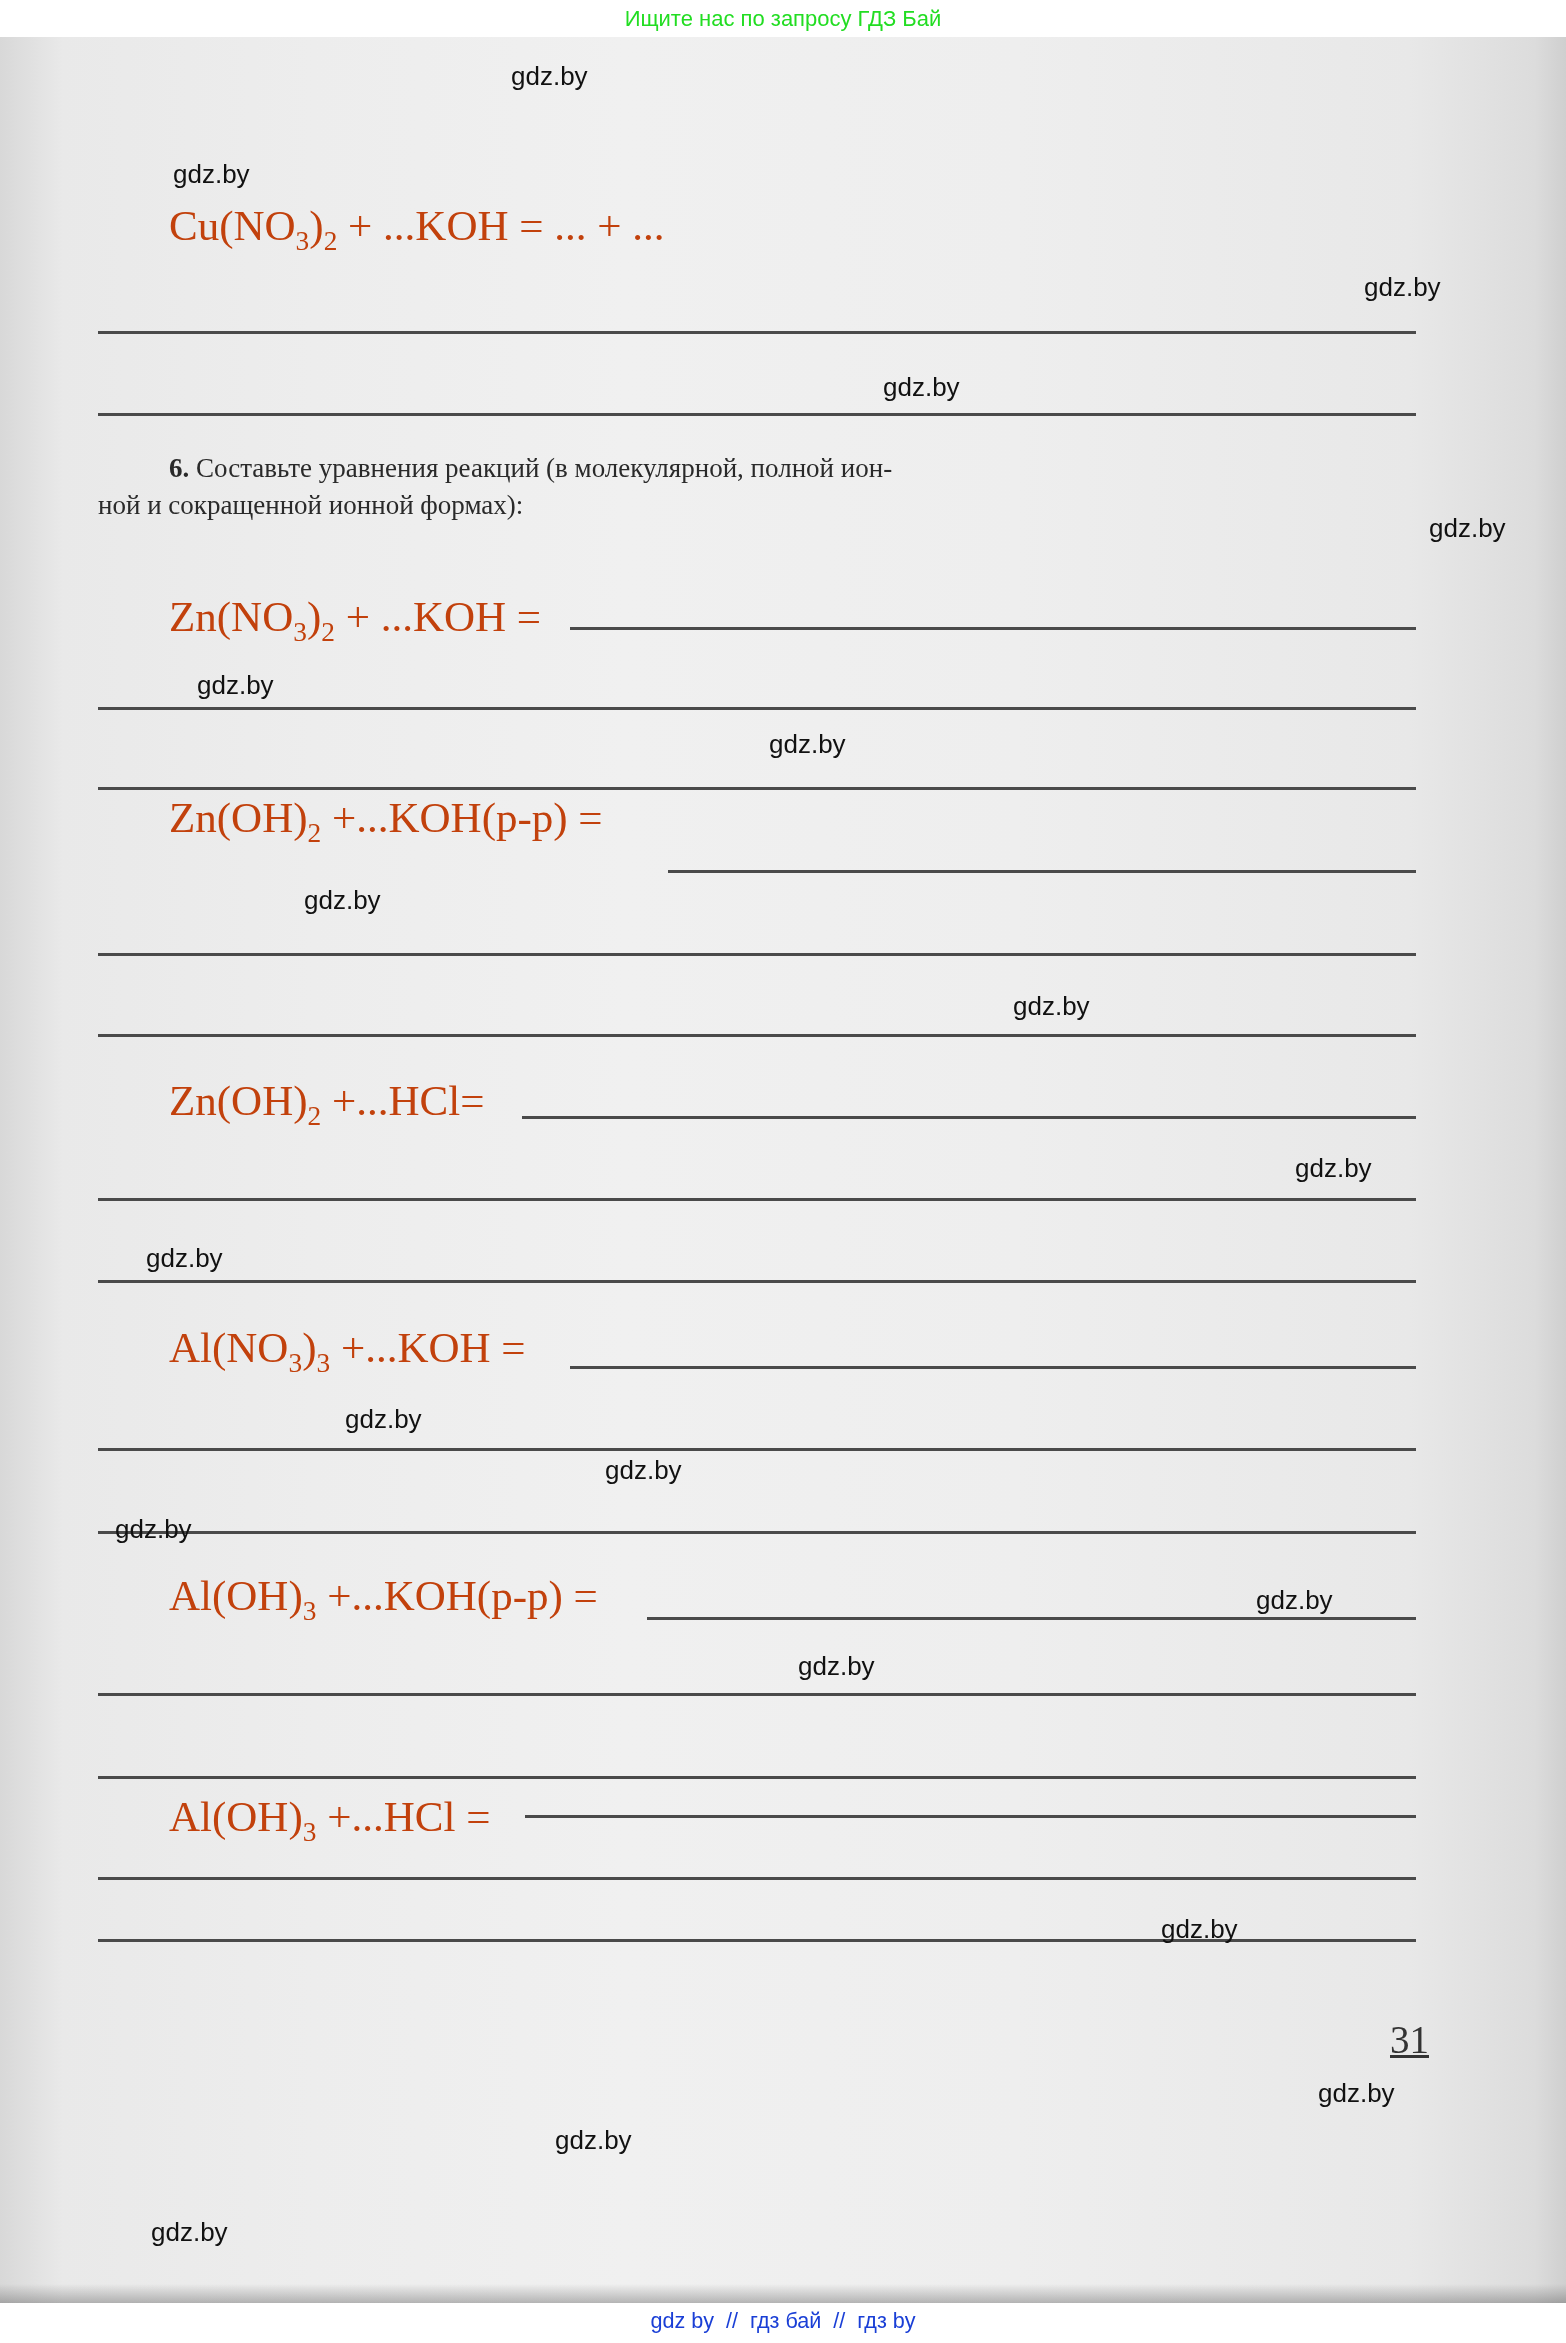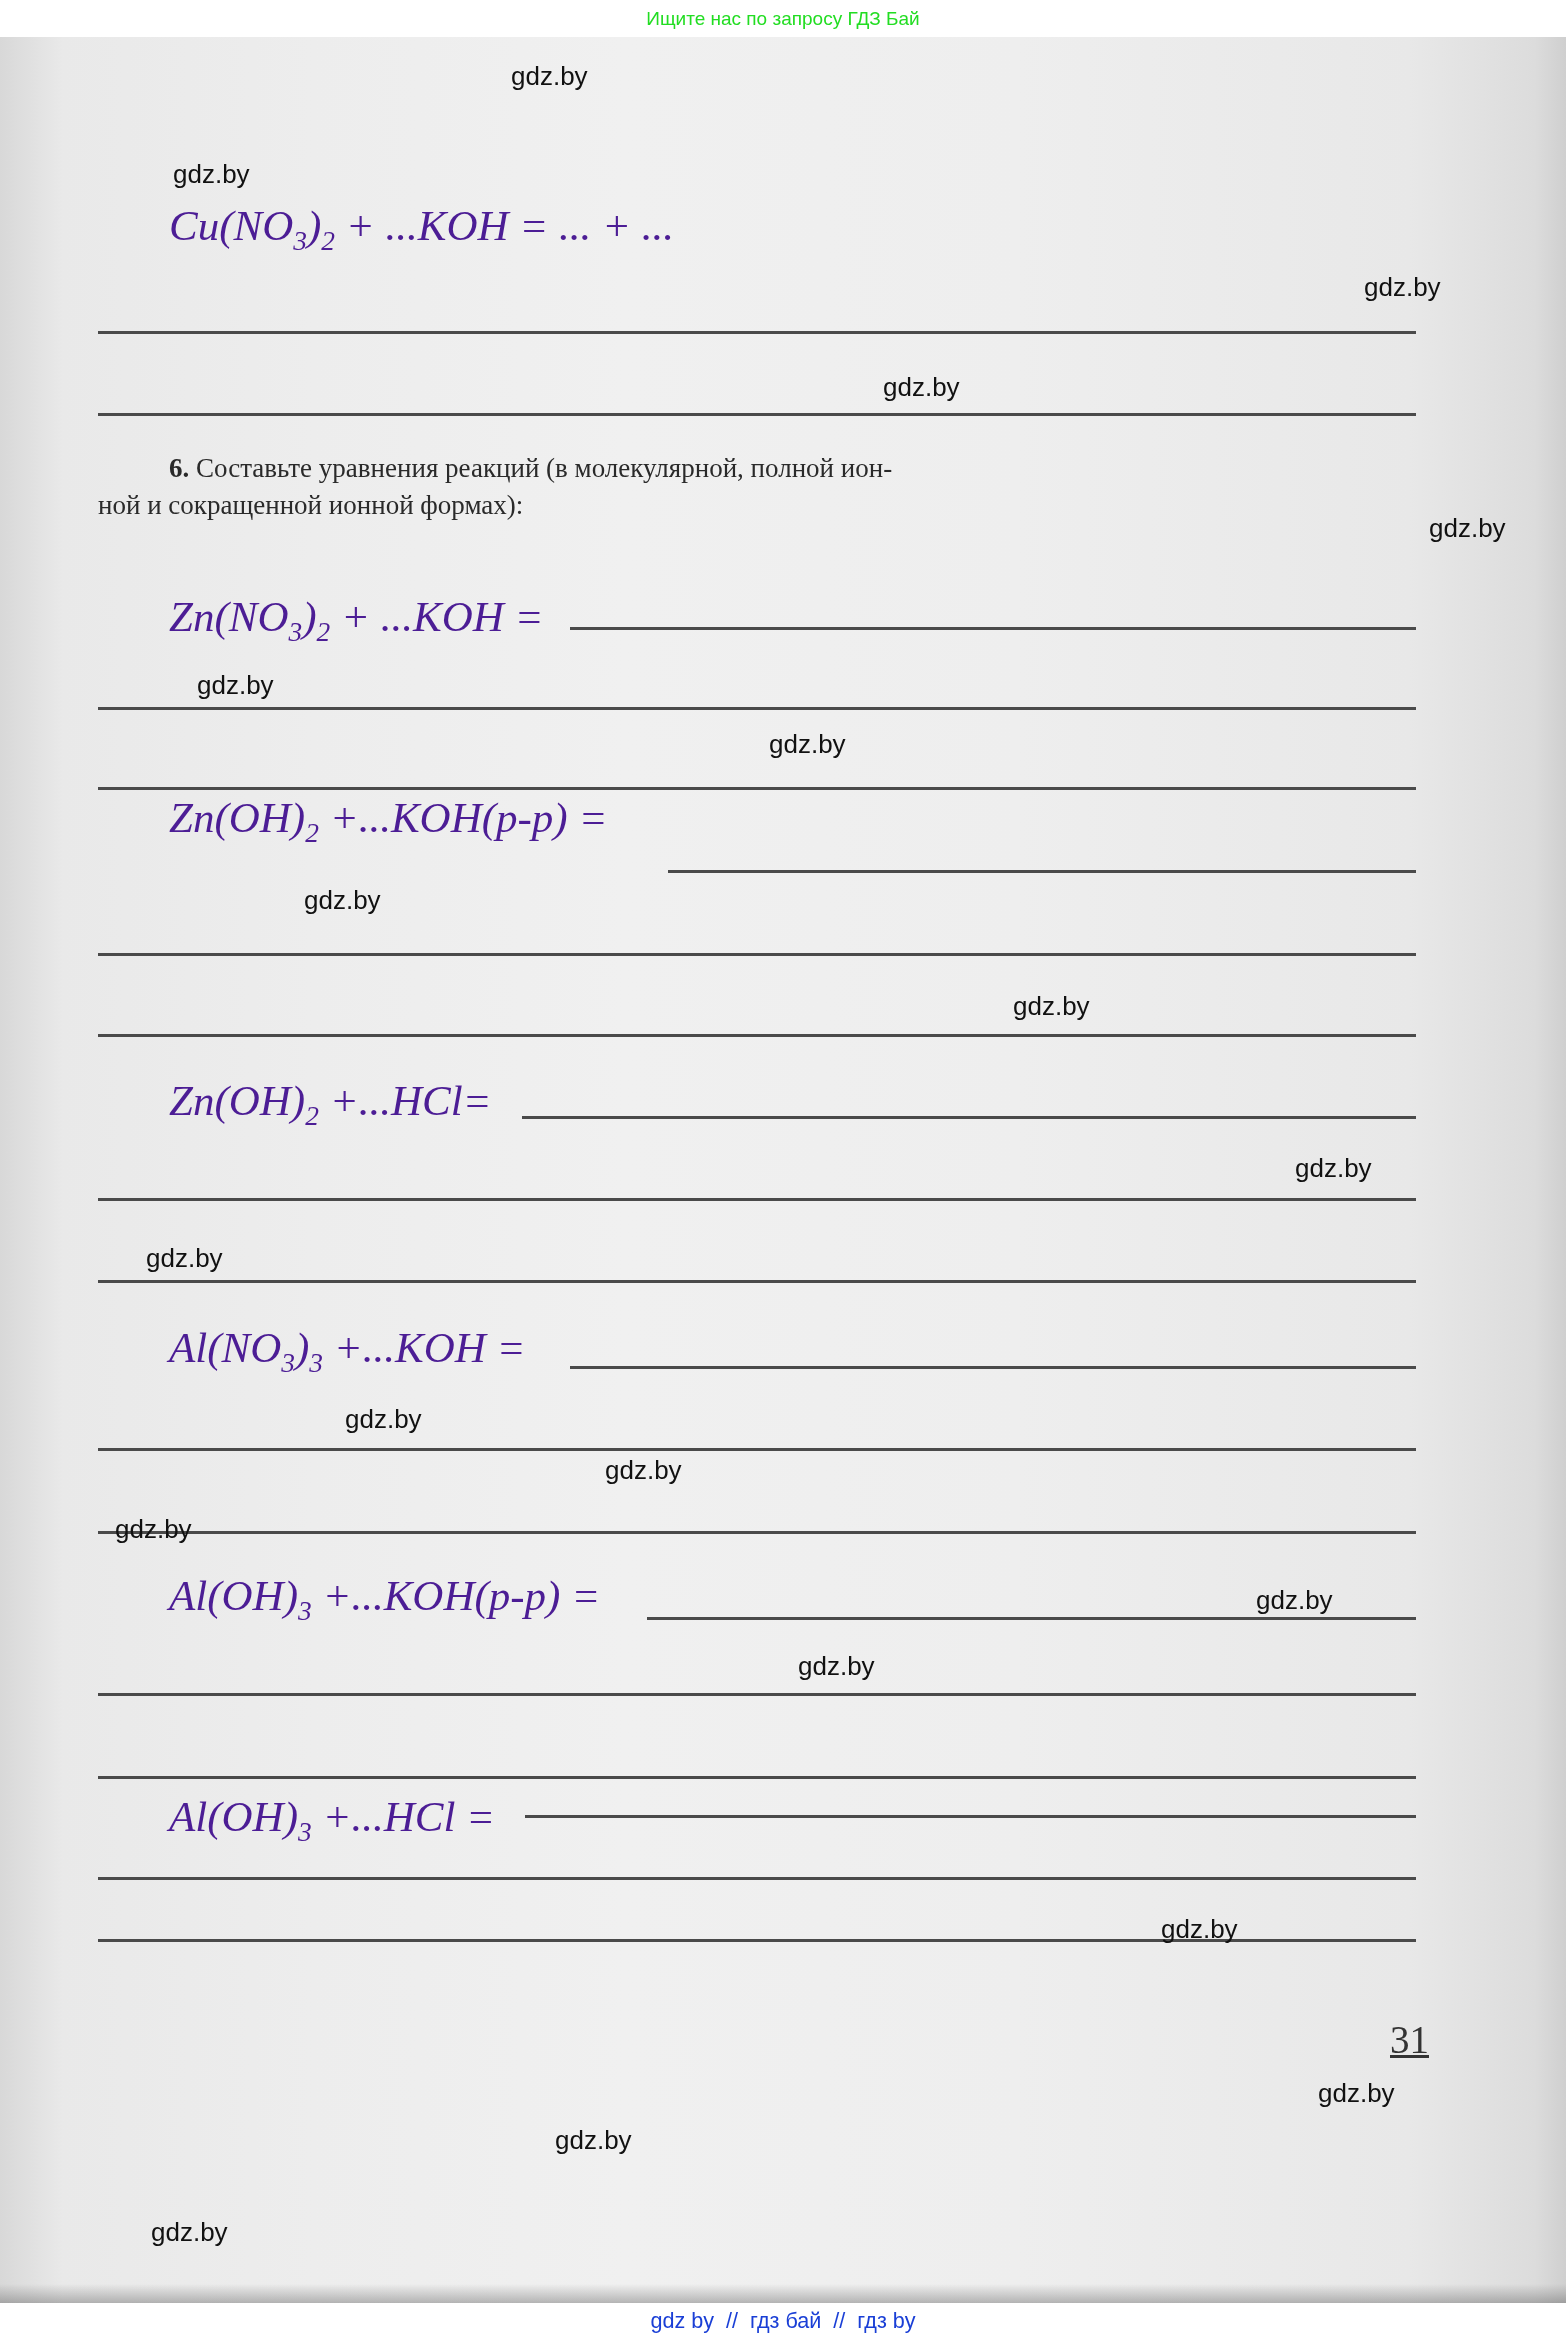--- a/index.html
+++ b/index.html
@@ -1,29 +1,29 @@
 <!DOCTYPE html>
 <html><head>
 <meta charset="utf-8">
 <style>
   html, body { margin:0; padding:0; }
   body { width:1566px; height:2344px; position:relative; background:#ffffff; overflow:hidden;
          font-family:"Liberation Serif", serif; }
   .banner-top { position:absolute; left:0; top:0; width:1566px; height:37px; background:#ffffff;
-                text-align:center; font-family:"Liberation Sans", sans-serif; font-size:19px;
+                text-align:center; font-family:"Liberation Sans", sans-serif; font-size:22px;
                 line-height:37px; color:#22dd22; }
   .banner-bottom { position:absolute; left:0; top:2303px; width:1566px; height:40px; background:#ffffff;
                 text-align:center; font-family:"Liberation Sans", sans-serif; font-size:21.6px;
                 line-height:35px; color:#1a3fd6; }
   .page { position:absolute; left:0; top:37px; width:1566px; height:2266px;
           background: linear-gradient(90deg, #d8d8d8 0%, #e9e9e9 4%, #ededed 20%, #f0f0f0 40%, #eeeeee 65%, #e8e8e8 90%, #dcdcdc 98%, #cfcfcf 100%); }
   .page-shadow-bottom { position:absolute; left:0; top:2284px; width:1566px; height:19.6px;
           background: linear-gradient(180deg, rgba(80,80,80,0) 0%, rgba(60,60,60,0.35) 100%); }
   .rule { position:absolute; height:2.9px; background:#4a4a4a; }
-  .eq { position:absolute; font-size:43px; color:#4c1d95; white-space:nowrap;font-style:italic; }
+  .eq { position:absolute; font-size:43px; color:#c2410c; white-space:nowrap; }
   .eq sub { font-size:27.4px; vertical-align:-9.8px; }
   .task { position:absolute; font-size:27px; color:#2a2a2a; line-height:59px; white-space:nowrap; }
   .task b { font-weight:bold; }
   .pagenum { position:absolute; font-size:39px; color:#333; }
   .wm { position:absolute; font-family:"Liberation Sans", sans-serif; font-size:26px; color:#111;
         white-space:nowrap; }
 </style>
 </head>
 <body>
 

